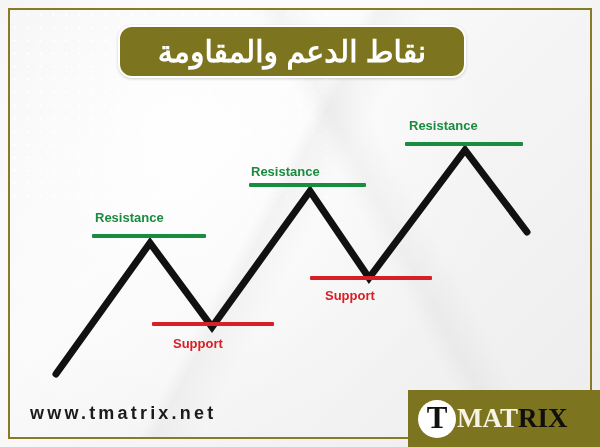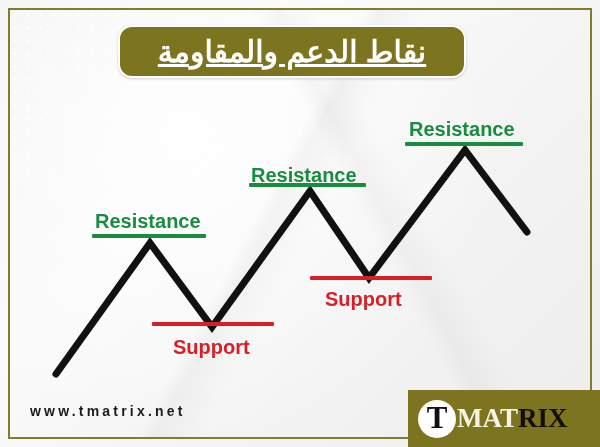--- a/index.html
+++ b/index.html
@@ -71,56 +71,55 @@
   }
   .title-text {
     color: #ffffff;
     font-size: 30px;
     font-weight: bold;
     direction: rtl;
     unicode-bidi: bidi-override;
     white-space: nowrap;
     letter-spacing: 0px;
     line-height: 1;
-    text-decoration: underline;
   }
 
   
   .chart {
     position: absolute;
     left: 0;
     top: 0;
     width: 600px;
     height: 447px;
   }
 
   .lvl-label {
     position: absolute;
-    font-size: 20px;
+    font-size: 13px;
     font-weight: bold;
     white-space: nowrap;
     line-height: 1;
   }
   .lvl-label.resistance { color: #1a8c3f; }
   .lvl-label.support    { color: #d62026; text-align: right; }
 
   .lvl-bar {
     position: absolute;
     height: 4px;
     border-radius: 1px;
   }
   .lvl-bar.resistance { background: #1a8c3f; }
   .lvl-bar.support    { background: #d62026; }
 
   
   .site-url {
     position: absolute;
     left: 30px;
     top: 403px;
-    font-size: 14px;
+    font-size: 18px;
     font-weight: bold;
     letter-spacing: 3.2px;
     color: #1b1b1b;
     white-space: nowrap;
   }
   .logo-bar {
     position: absolute;
     left: 408px;
     top: 390px;
     width: 192px;

